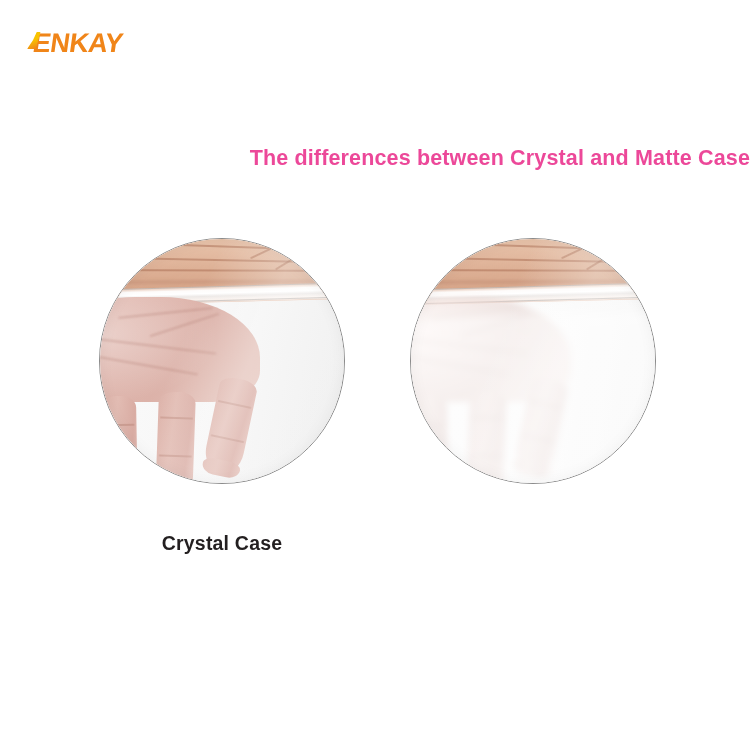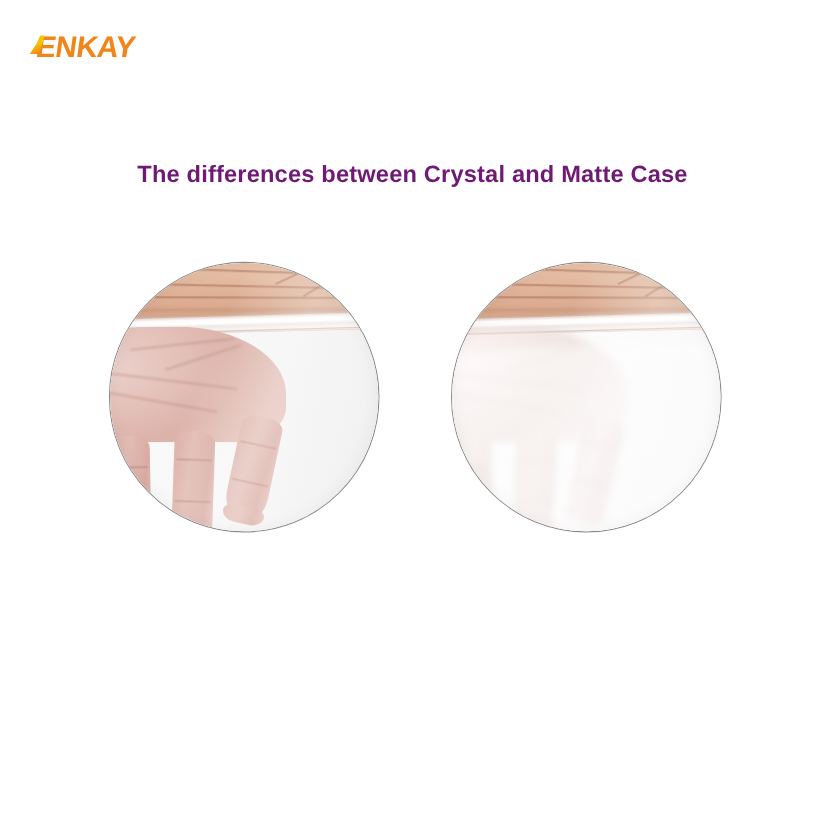--- a/index.html
+++ b/index.html
@@ -47,24 +47,24 @@
     clip-path: polygon(55% 0%, 100% 0%, 100% 100%, 0% 100%, 38% 48%);
     transform: skewX(-8deg);
   }
 
   
   .headline {
     position: absolute;
     left: 0;
     right: 0;
     top: 146px;
-    text-align: center;
+    text-align: right;
     font-size: 21.5px;
     font-weight: bold;
-    color: #701a75;
+    color: #ec4899;
     letter-spacing: 0.15px;
     line-height: 1.2;
   }
 
   
   .compare-row {
     position: absolute;
     left: 0;
     top: 238px;
     width: 750px;
@@ -305,20 +305,21 @@
           <div class="finger" style="left:65%;top:40%;width:15%;height:48%;transform:rotate(12deg);">
             <div class="knuckle" style="top:26%;"></div>
             <div class="knuckle" style="top:62%;"></div>
           </div>
         </div>
 
         <div class="sheen"></div>
         <div class="inner-shade"></div>
       </div>
     </div>
+    <div class="caption">Crystal Case</div>
   </div>
 
   <div class="compare-item right">
     <div class="photo-circle matte">
       <div class="scene">
 
         <div class="case-surface"></div>
 
         <div class="skin-top">
           <div class="crease" style="left:4%;top:40%;width:76%;transform:rotate(2.6deg);"></div>

